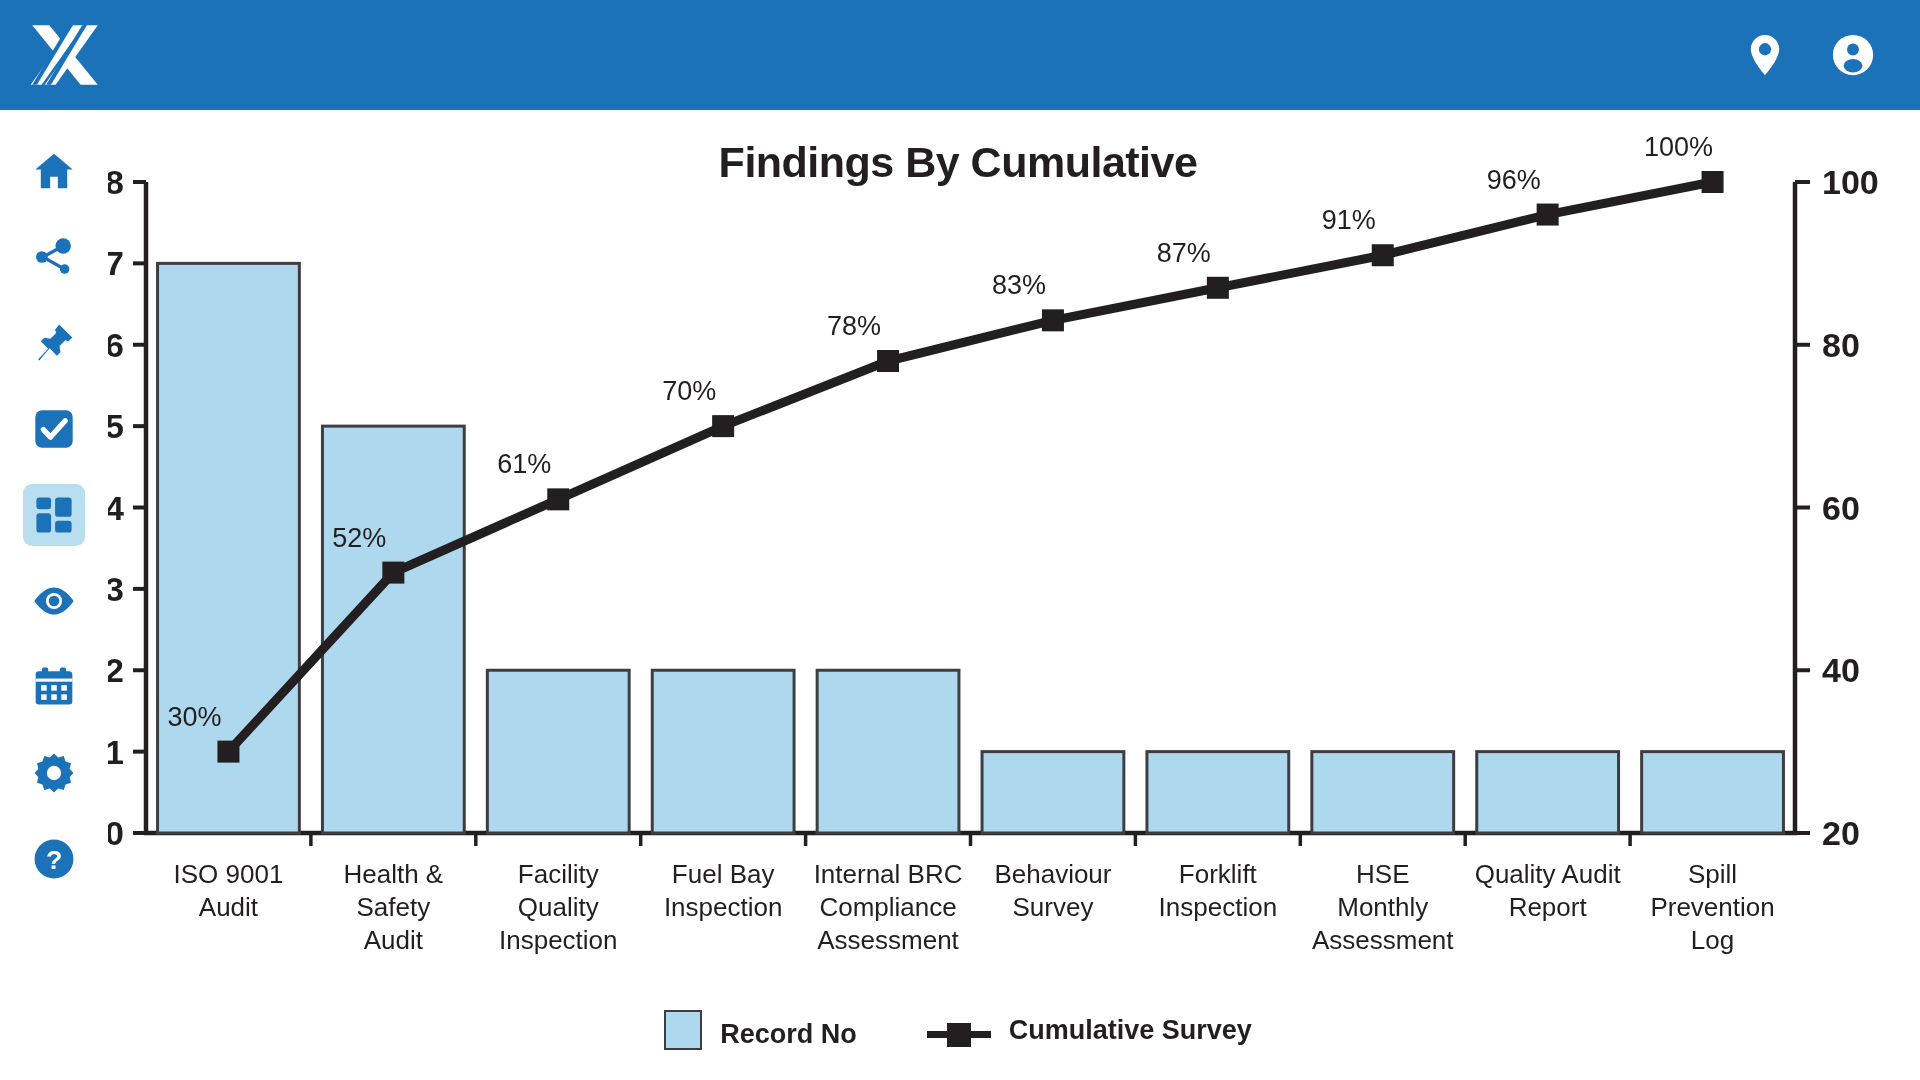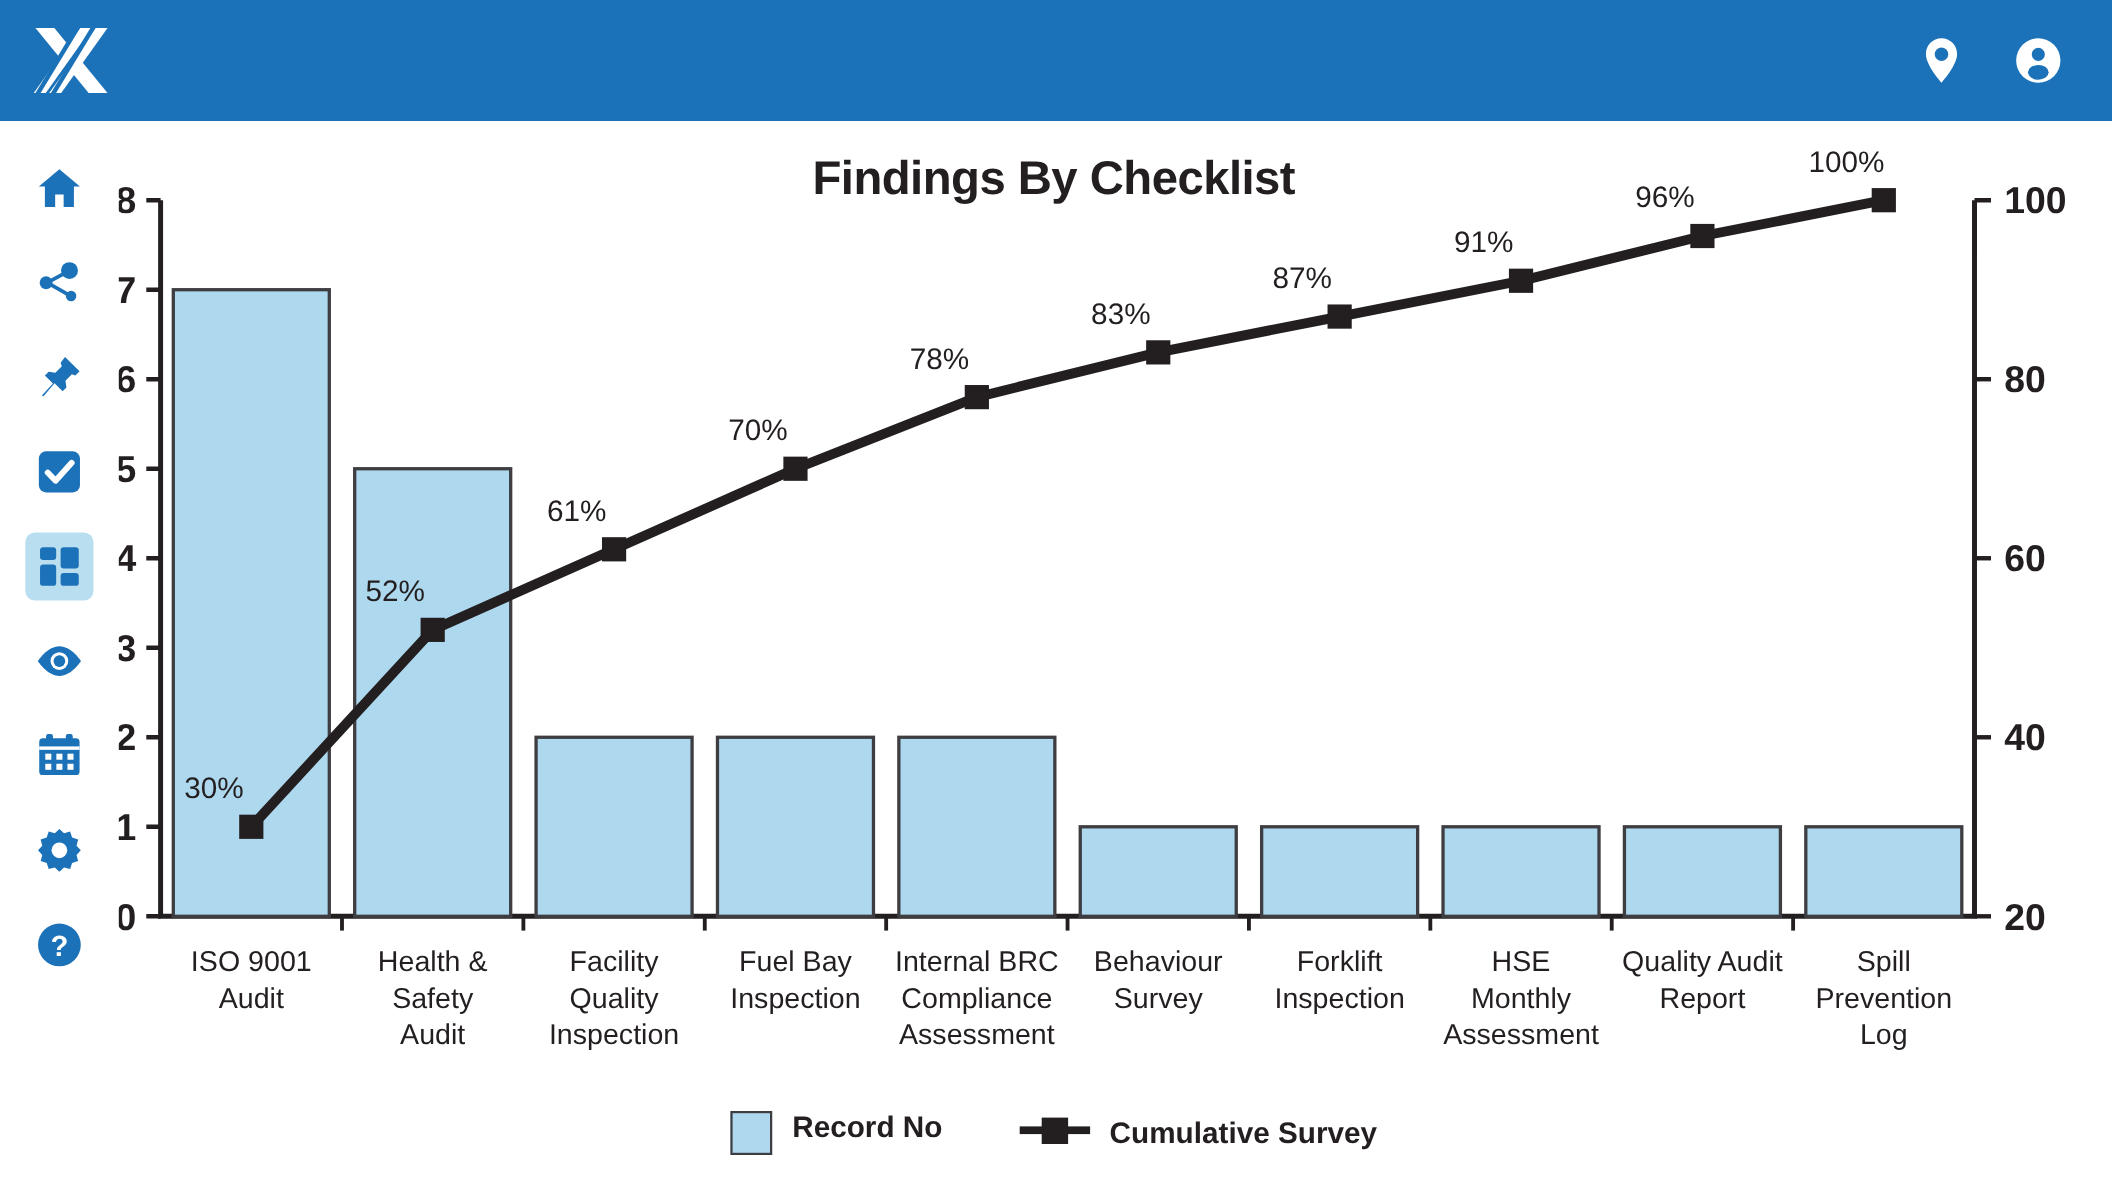--- a/index.html
+++ b/index.html
@@ -48,21 +48,21 @@
                 font-family: "Liberation Sans", sans-serif; }
   .cat-label { font-size: 26px; fill: #231f20;
                font-family: "Liberation Sans", sans-serif; text-anchor: middle; }
   .pct-label { font-size: 27px; fill: #231f20; font-weight: normal;
                font-family: "Liberation Sans", sans-serif; text-anchor: middle; }
   
   #legend {
     position: absolute; left: 0; top: 900px; width: 1700px;
     display: flex; align-items: center; justify-content: center; gap: 70px;
   }
-  .legend-entry { display: flex; align-items: flex-start; gap: 18px; }
+  .legend-entry { display: flex; align-items: flex-end; gap: 18px; }
   .legend-swatch { width: 38px; height: 40px; background: #aed8ee; border: 2.5px solid #3e3e42; }
   .legend-line { position: relative; width: 64px; height: 24px; }
   .legend-line .bar { position: absolute; left: 0; top: 9px; width: 64px; height: 7px; background: #231f20; }
   .legend-line .sq  { position: absolute; left: 20px; top: 1px; width: 24px; height: 24px; background: #231f20; }
   .legend-text { font-size: 27px; font-weight: bold; color: #231f20; }
 </style>
 </head>
 <body>
 
 <div id="topbar">
@@ -152,21 +152,21 @@
   </div>
   <div class="side-item">
     <svg viewBox="0 0 24 24">
       <circle cx="12" cy="12" r="10.6" fill="#1c72b8"></circle>
       <text x="12" y="17.3" text-anchor="middle" font-size="14.5" font-weight="bold" fill="#ffffff" font-family="Liberation Sans, sans-serif">?</text>
     </svg>
   </div>
 </div>
 
 <div id="chart-area">
-  <div id="chart-title">Findings By Checklist</div>
+  <div id="chart-title">Findings By Cumulative</div>
   <svg id="plot-svg" width="1812" height="970">
       <path d="M 38 72 L 38 723 L 1687 723 L 1687 72" fill="none" stroke="#231f20" stroke-width="4.5"></path>
       <line x1="25" y1="723" x2="38" y2="723" stroke="#231f20" stroke-width="4"></line>
       <text x="16" y="735" class="tick-label" text-anchor="end">0</text>
       <line x1="25" y1="641.625" x2="38" y2="641.625" stroke="#231f20" stroke-width="4"></line>
       <text x="16" y="653.625" class="tick-label" text-anchor="end">1</text>
       <line x1="25" y1="560.25" x2="38" y2="560.25" stroke="#231f20" stroke-width="4"></line>
       <text x="16" y="572.25" class="tick-label" text-anchor="end">2</text>
       <line x1="25" y1="478.875" x2="38" y2="478.875" stroke="#231f20" stroke-width="4"></line>
       <text x="16" y="490.875" class="tick-label" text-anchor="end">3</text>

